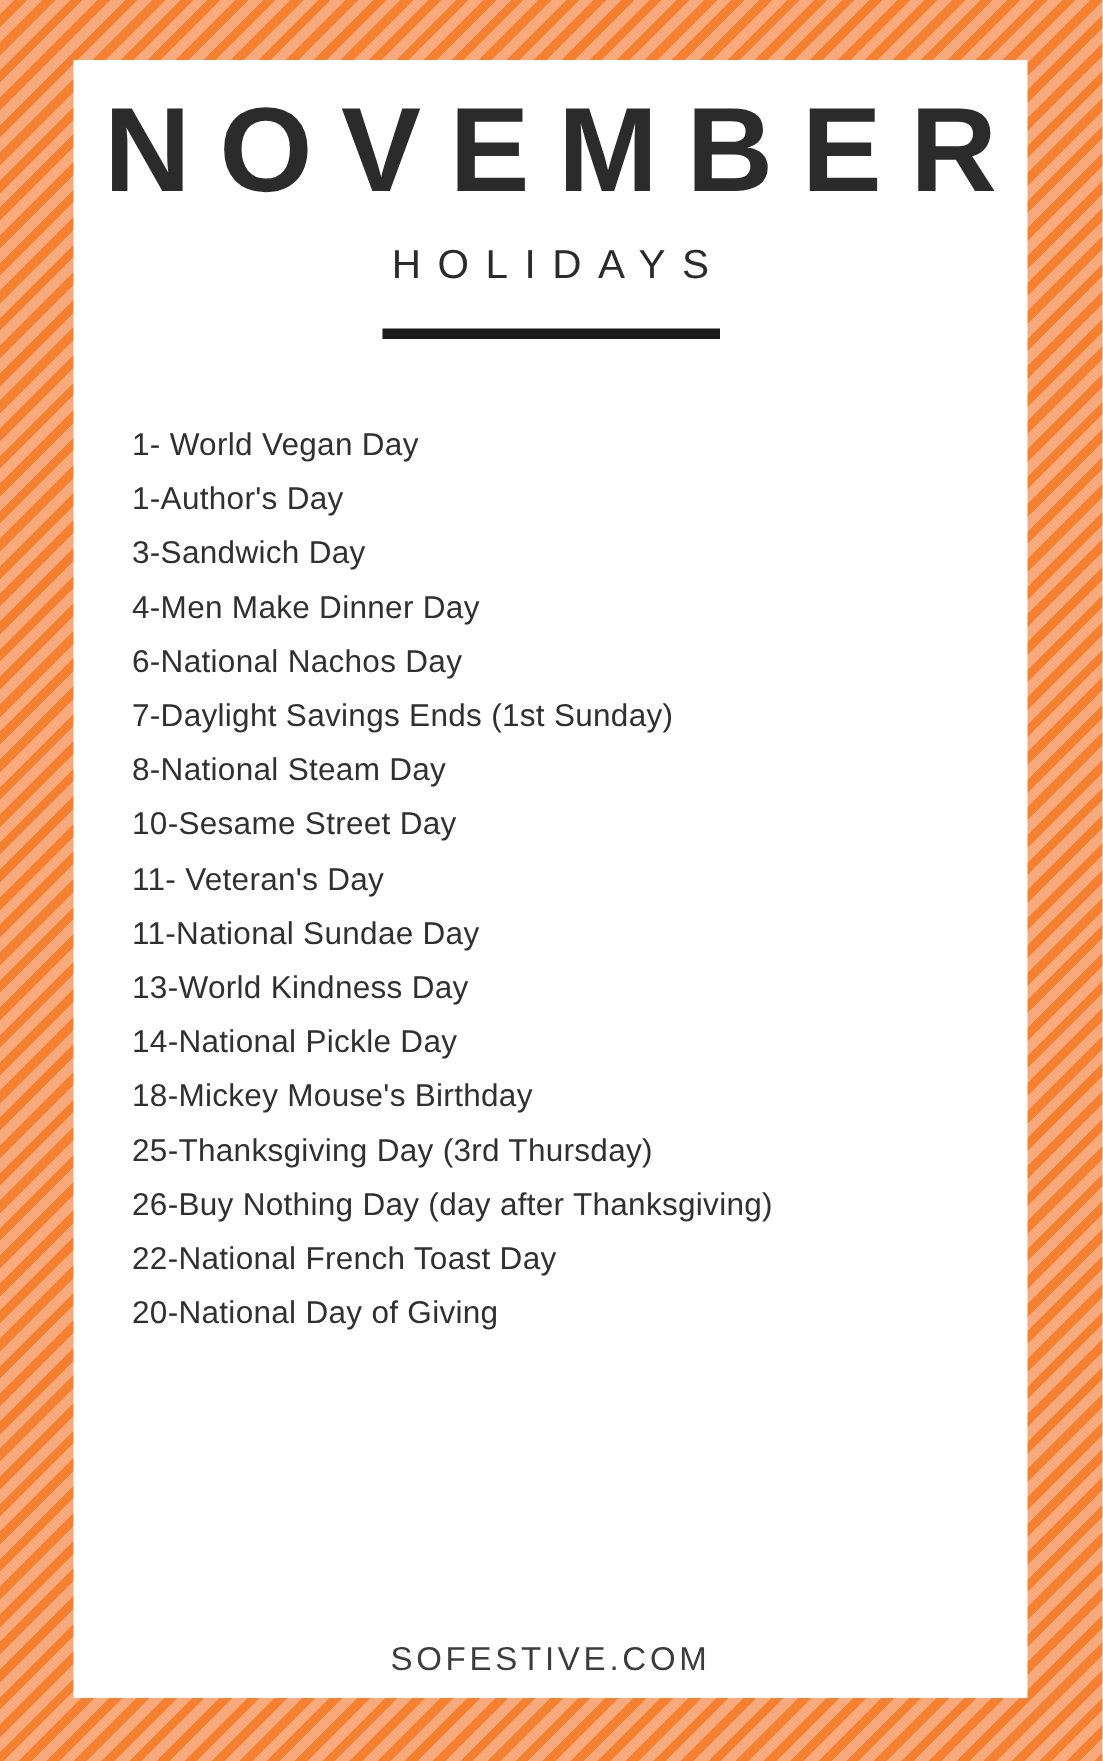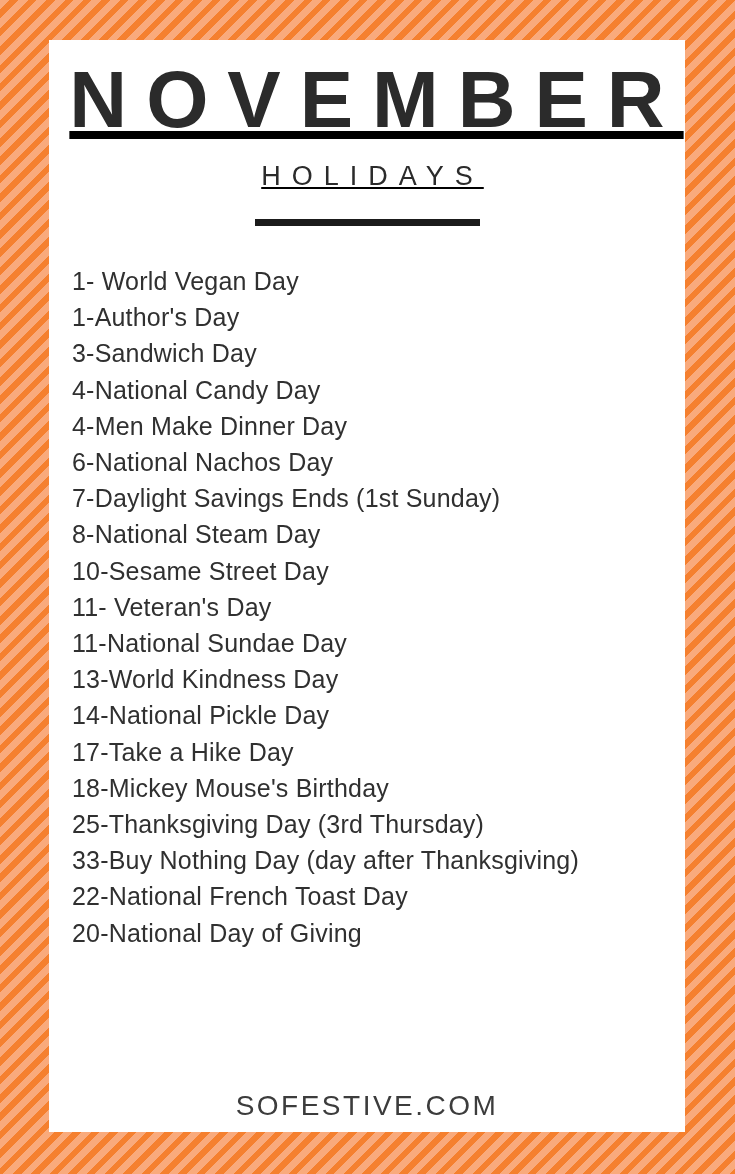--- a/index.html
+++ b/index.html
@@ -31,21 +31,20 @@
       var(--stripe-dark) 13px
     );
   }
   .panel {
     position: absolute;
     left: 49px;
     top: 40px;
     width: 636px;
     height: 1092px;
     background: var(--panel-bg);
-    text-decoration: underline;
   }
   .header { text-align: center; }
   .title {
     margin: 0;
     padding-top: 20px;
     font-size: 80px;
     line-height: 80px;
     font-weight: 700;
     letter-spacing: 19px;
     text-indent: 19px;
@@ -65,36 +64,36 @@
   .rule {
     width: 225px;
     height: 7px;
     margin: 22px auto 0 auto;
     background: var(--rule);
   }
   .holiday-list {
     position: absolute;
     left: 23px;
     top: 223px;
-    margin: 0;
+    margin: 16px;
     padding: 0;
     list-style: none;
-    font-size: 25px;
+    font-size: 21px;
     line-height: 36.2px;
     letter-spacing: 0.2px;
     color: var(--list-text);
     white-space: nowrap;
   }
   .footer {
     position: absolute;
     left: 0;
     right: 0;
     top: 1055px;
     text-align: center;
-    font-size: 28px;
+    font-size: 22px;
     line-height: 22px;
     letter-spacing: 2.5px;
     color: var(--footer-text);
   }
 </style>
 </head>
 <body>
 
 <div class="poster">
   <div class="panel">
@@ -102,33 +101,31 @@
       <h1 class="title">NOVEMBER</h1>
       <h2 class="subtitle">HOLIDAYS</h2>
       <div class="rule"></div>
     </div>
 
     <ul class="holiday-list">
 
     <li class="holiday-item">1- World Vegan Day</li>
         <li class="holiday-item">1-Author's Day</li>
         <li class="holiday-item">3-Sandwich Day</li>
-        <li class="holiday-item">4-National Candy Day</li>
         <li class="holiday-item">4-Men Make Dinner Day</li>
         <li class="holiday-item">6-National Nachos Day</li>
         <li class="holiday-item">7-Daylight Savings Ends (1st Sunday)</li>
         <li class="holiday-item">8-National Steam Day</li>
         <li class="holiday-item">10-Sesame Street Day</li>
         <li class="holiday-item">11- Veteran's Day</li>
         <li class="holiday-item">11-National Sundae Day</li>
         <li class="holiday-item">13-World Kindness Day</li>
         <li class="holiday-item">14-National Pickle Day</li>
-        <li class="holiday-item">17-Take a Hike Day</li>
         <li class="holiday-item">18-Mickey Mouse's Birthday</li>
         <li class="holiday-item">25-Thanksgiving Day (3rd Thursday)</li>
-        <li class="holiday-item">33-Buy Nothing Day (day after Thanksgiving)</li>
+        <li class="holiday-item">26-Buy Nothing Day (day after Thanksgiving)</li>
         <li class="holiday-item">22-National French Toast Day</li>
         <li class="holiday-item">20-National Day of Giving</li>
       </ul>
 
     <div class="footer">SOFESTIVE.COM</div>
   </div>
 </div>
 
 </body></html>

